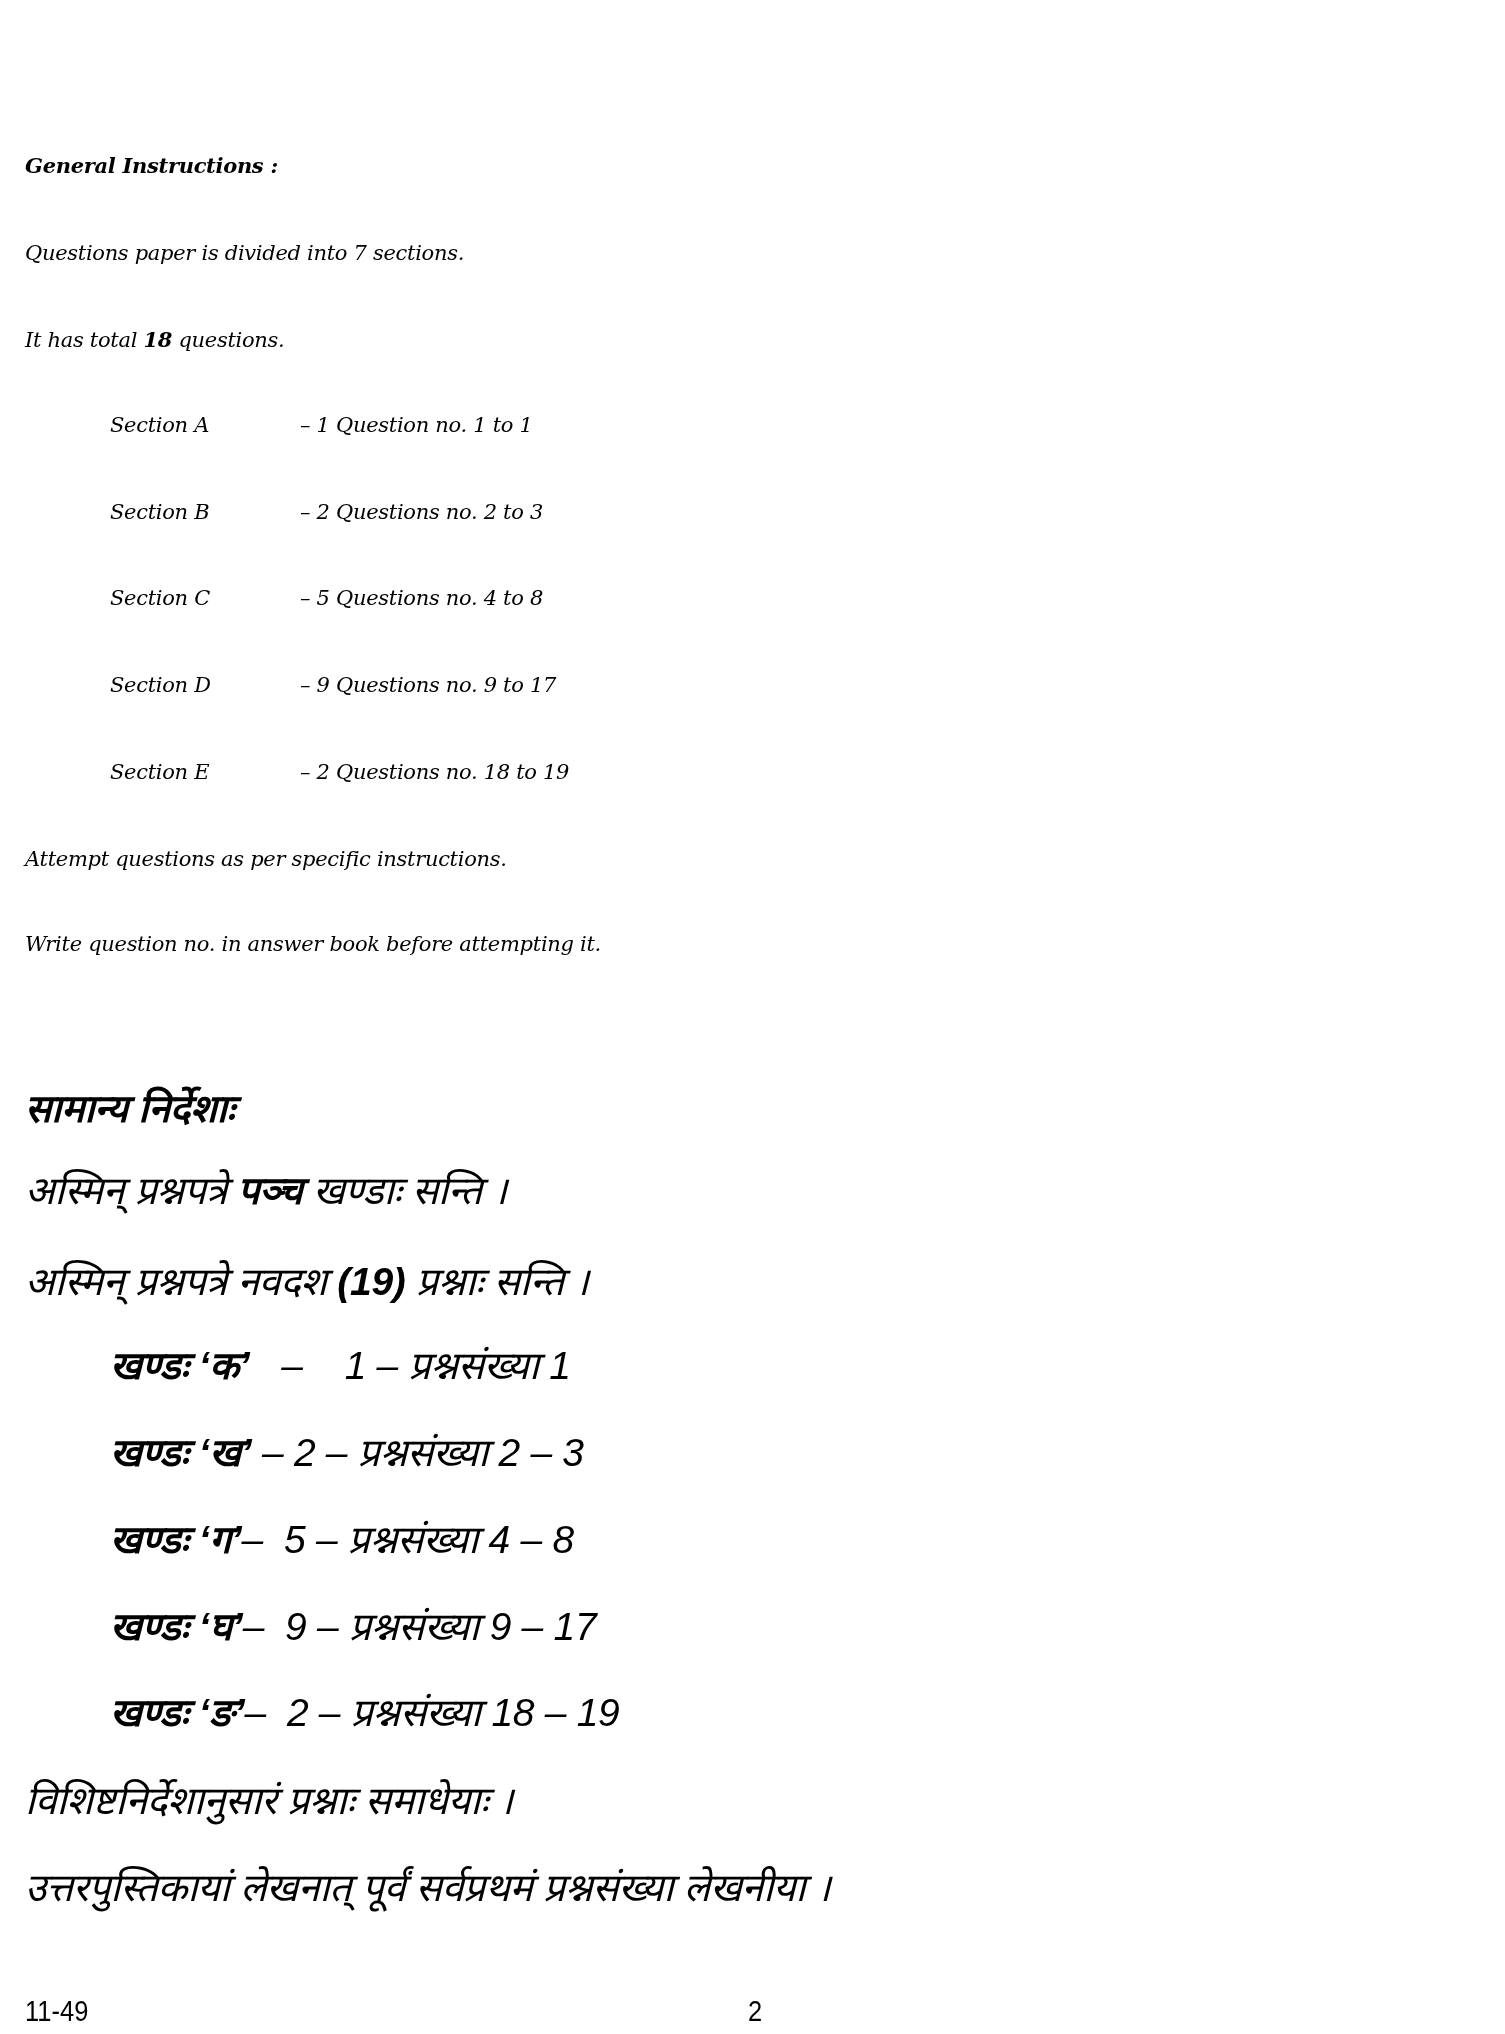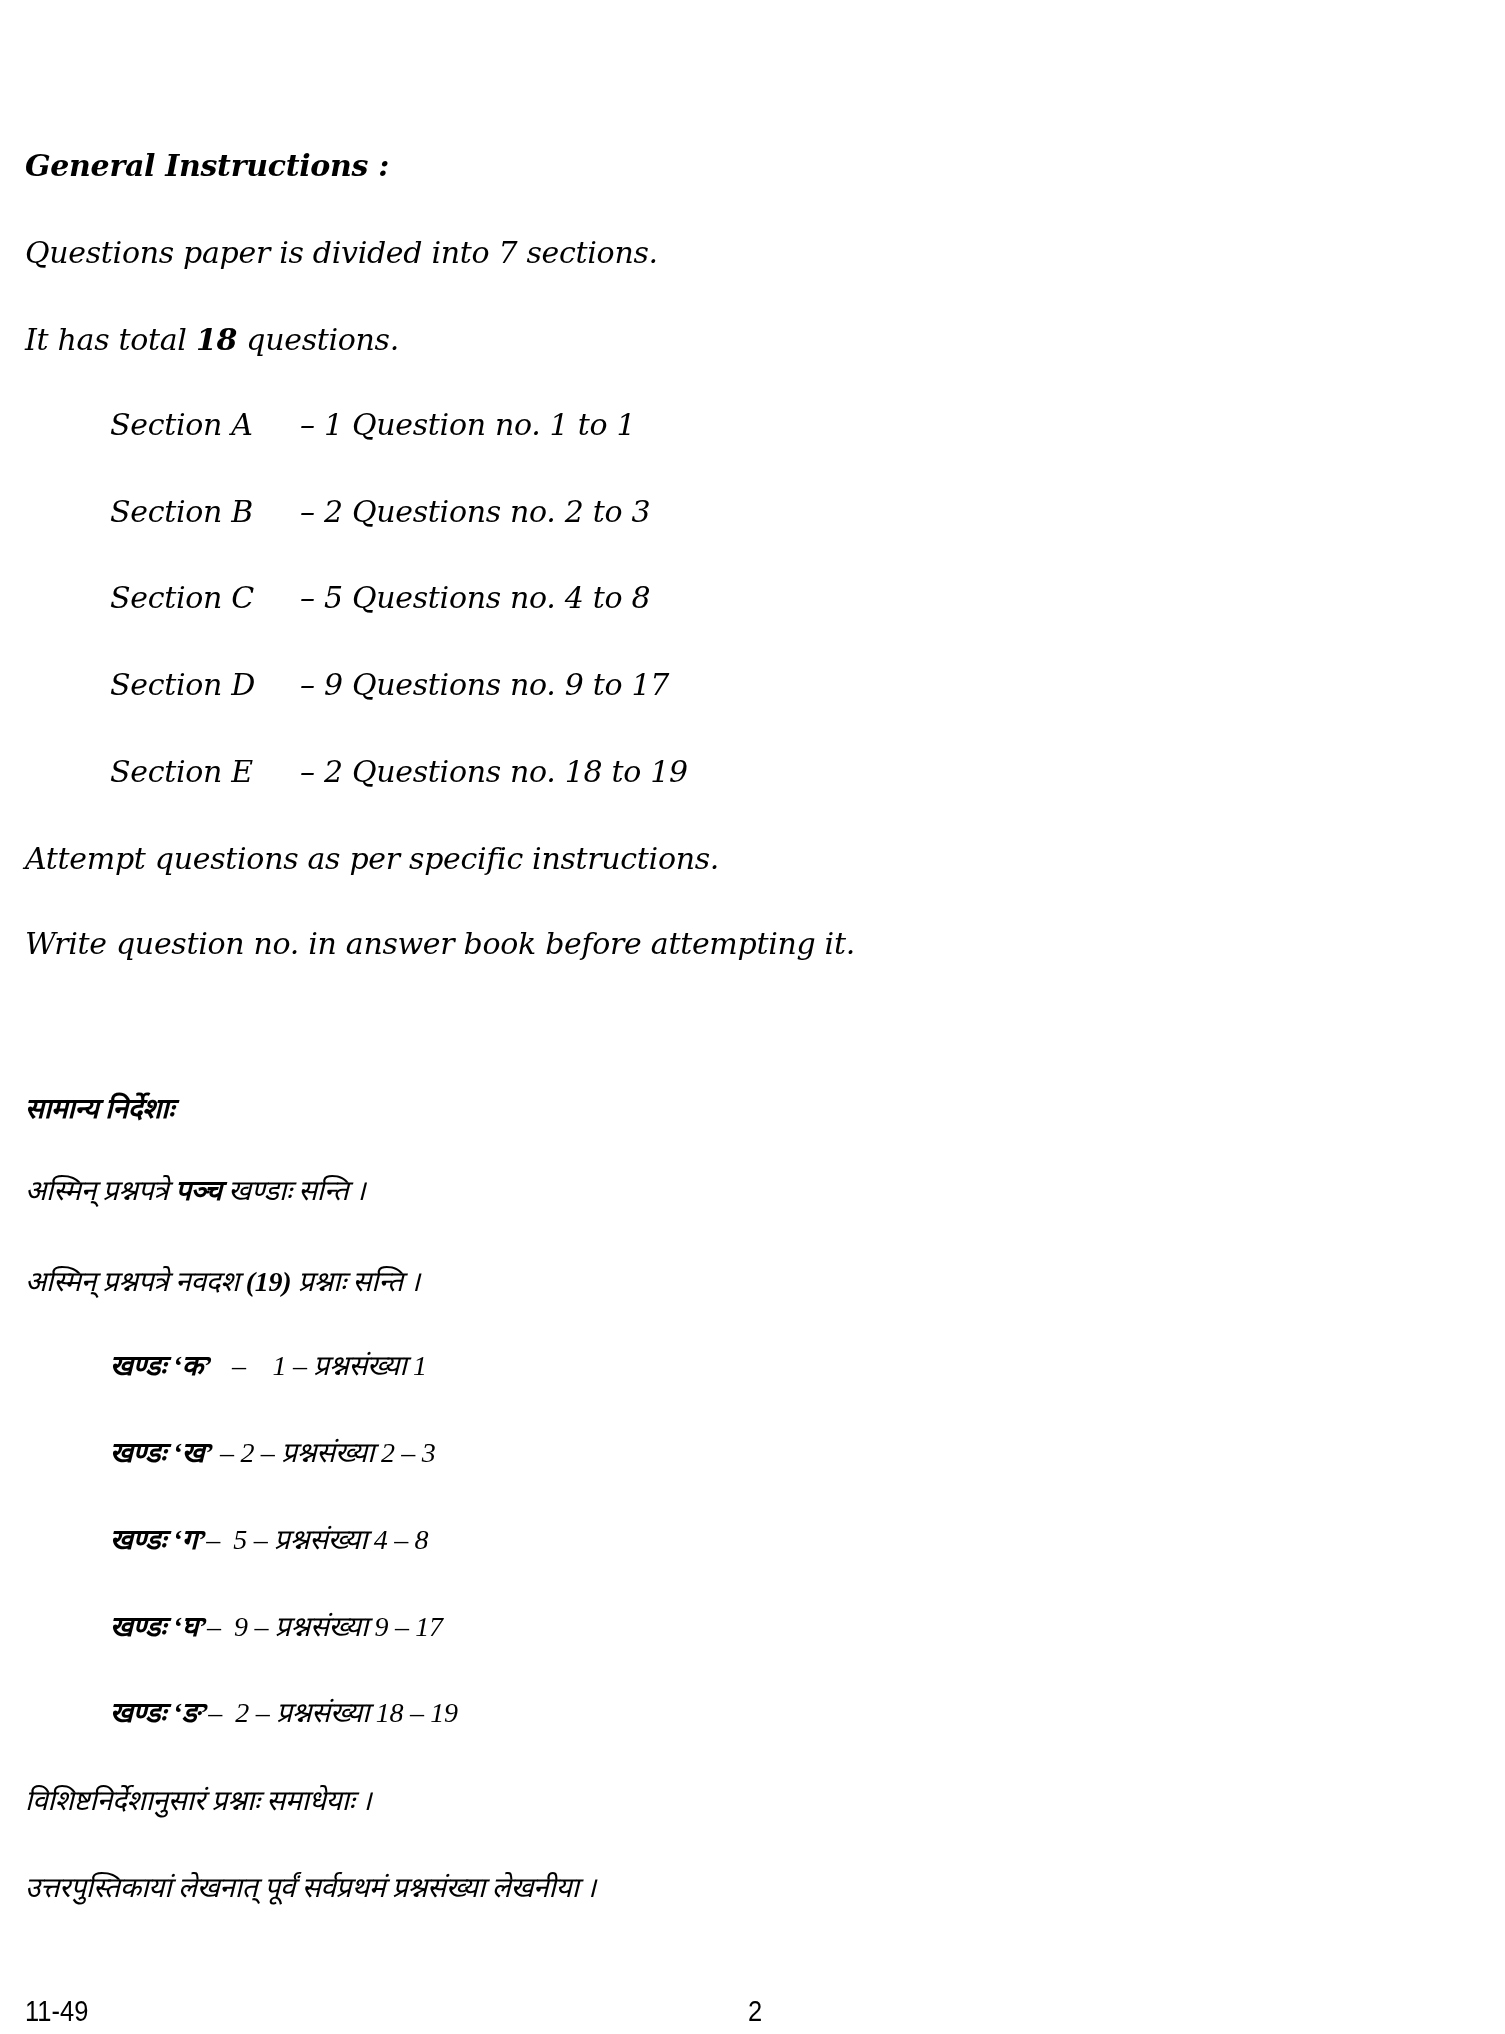--- a/index.html
+++ b/index.html
@@ -12,26 +12,26 @@
       height: 2034px;
       position: relative;
       overflow: hidden;
       color: #000000;
       font-family: "DejaVu Serif", "Liberation Serif", serif;
     }
     .line {
       position: absolute;
       white-space: nowrap;
       font-style: italic;
-      font-size: 30px;
+      font-size: 21px;
       line-height: 40px;
       letter-spacing: -0.3px;
     }
     .en { font-family: "DejaVu Serif", "Liberation Serif", serif; }
-    .hi { font-family: Liberation Serif, serif; font-size: 28px; }
+    .hi { font-family: Liberation Sans, sans-serif; font-size: 39px; }
     .bold { font-weight: bold; }
     .left { left: 25px; }
     .indent { left: 110px; }
     .sec-label {
       display: inline-block;
       width: 190px;
       font-weight: normal;
     }
     .hi-label {
       display: inline-block;

